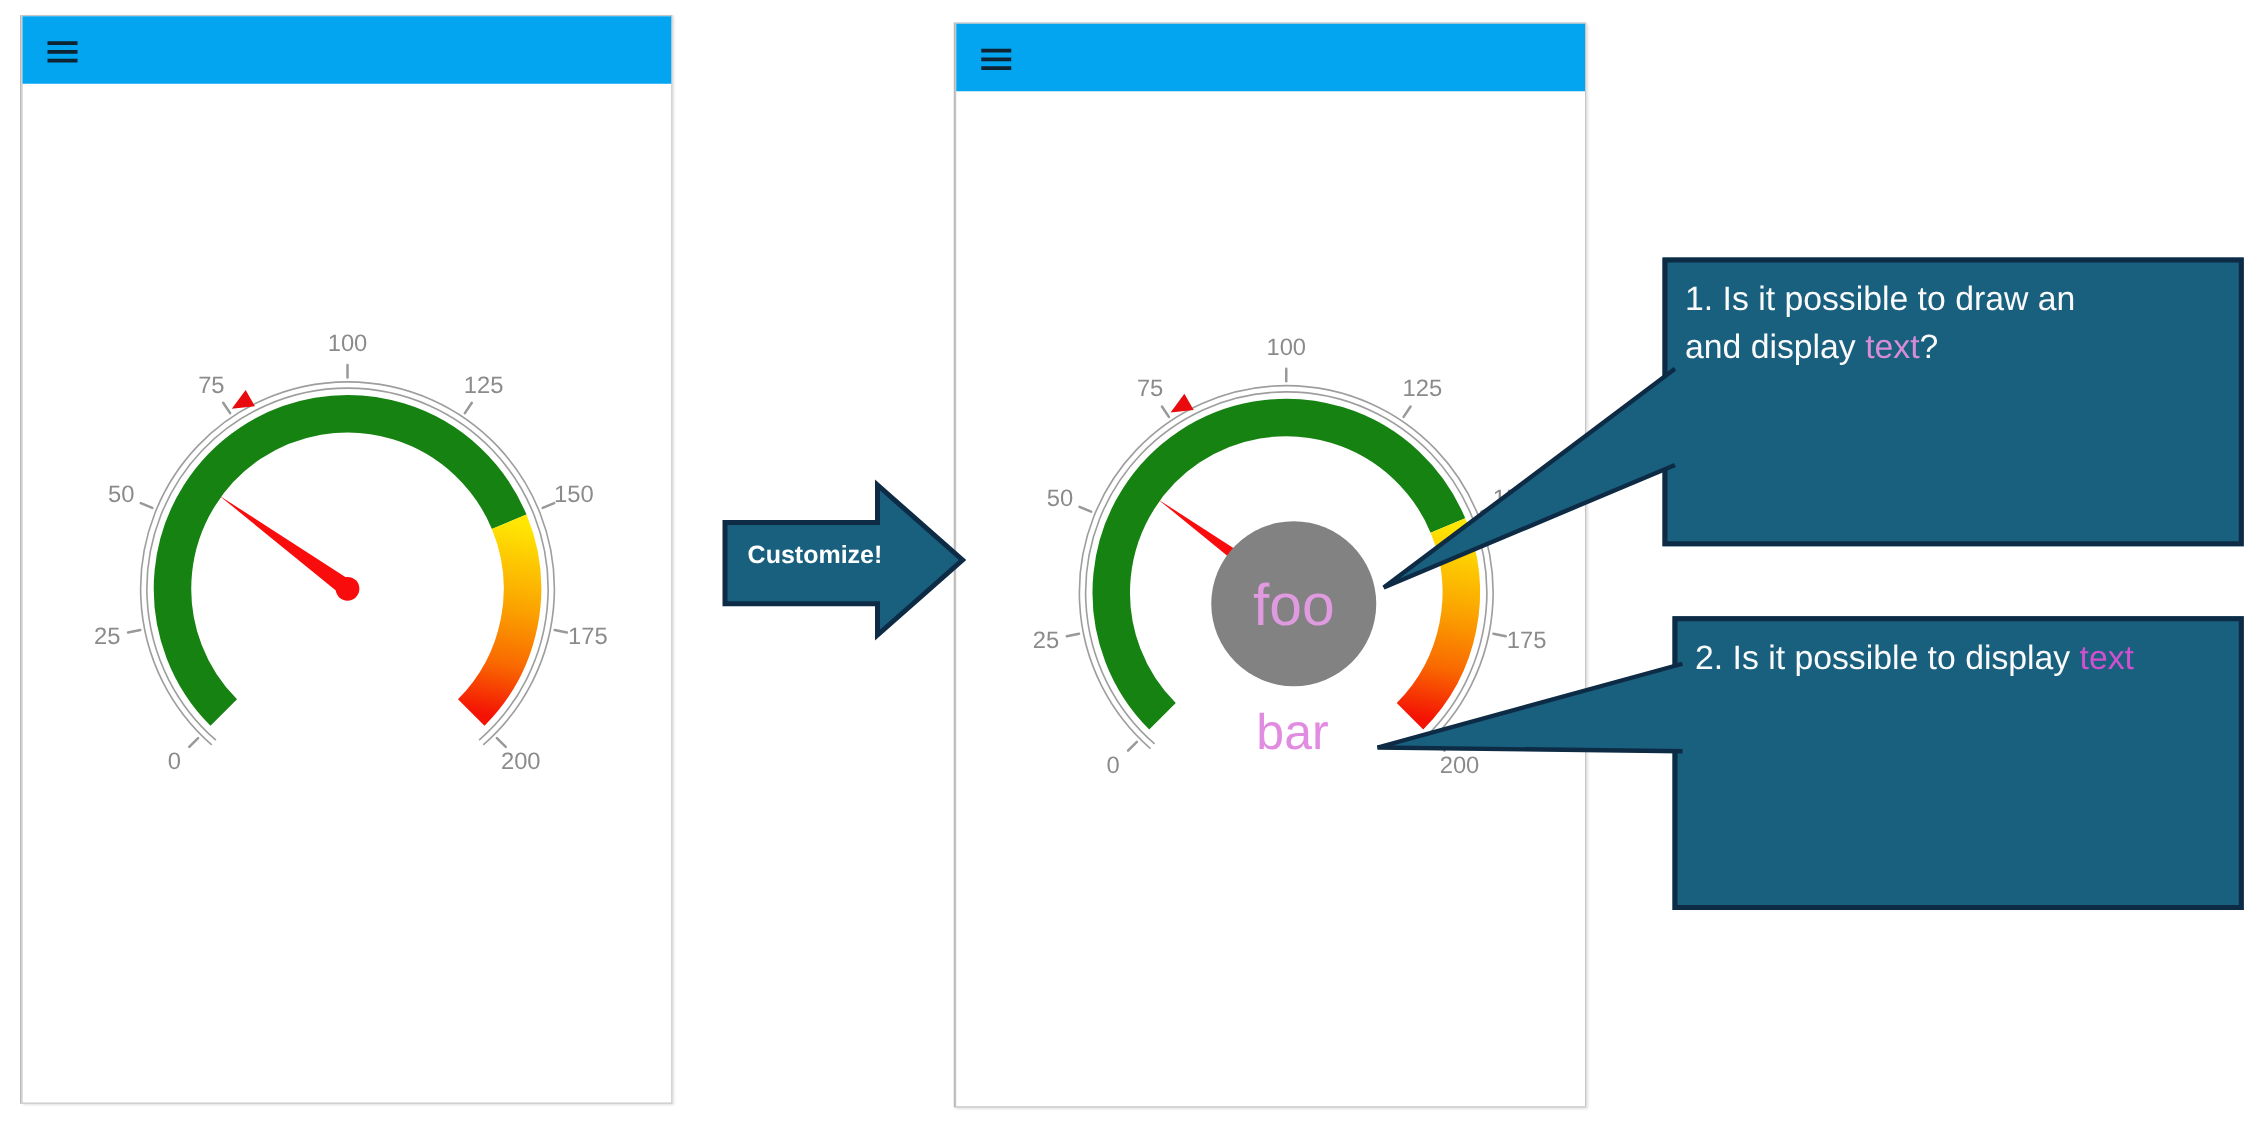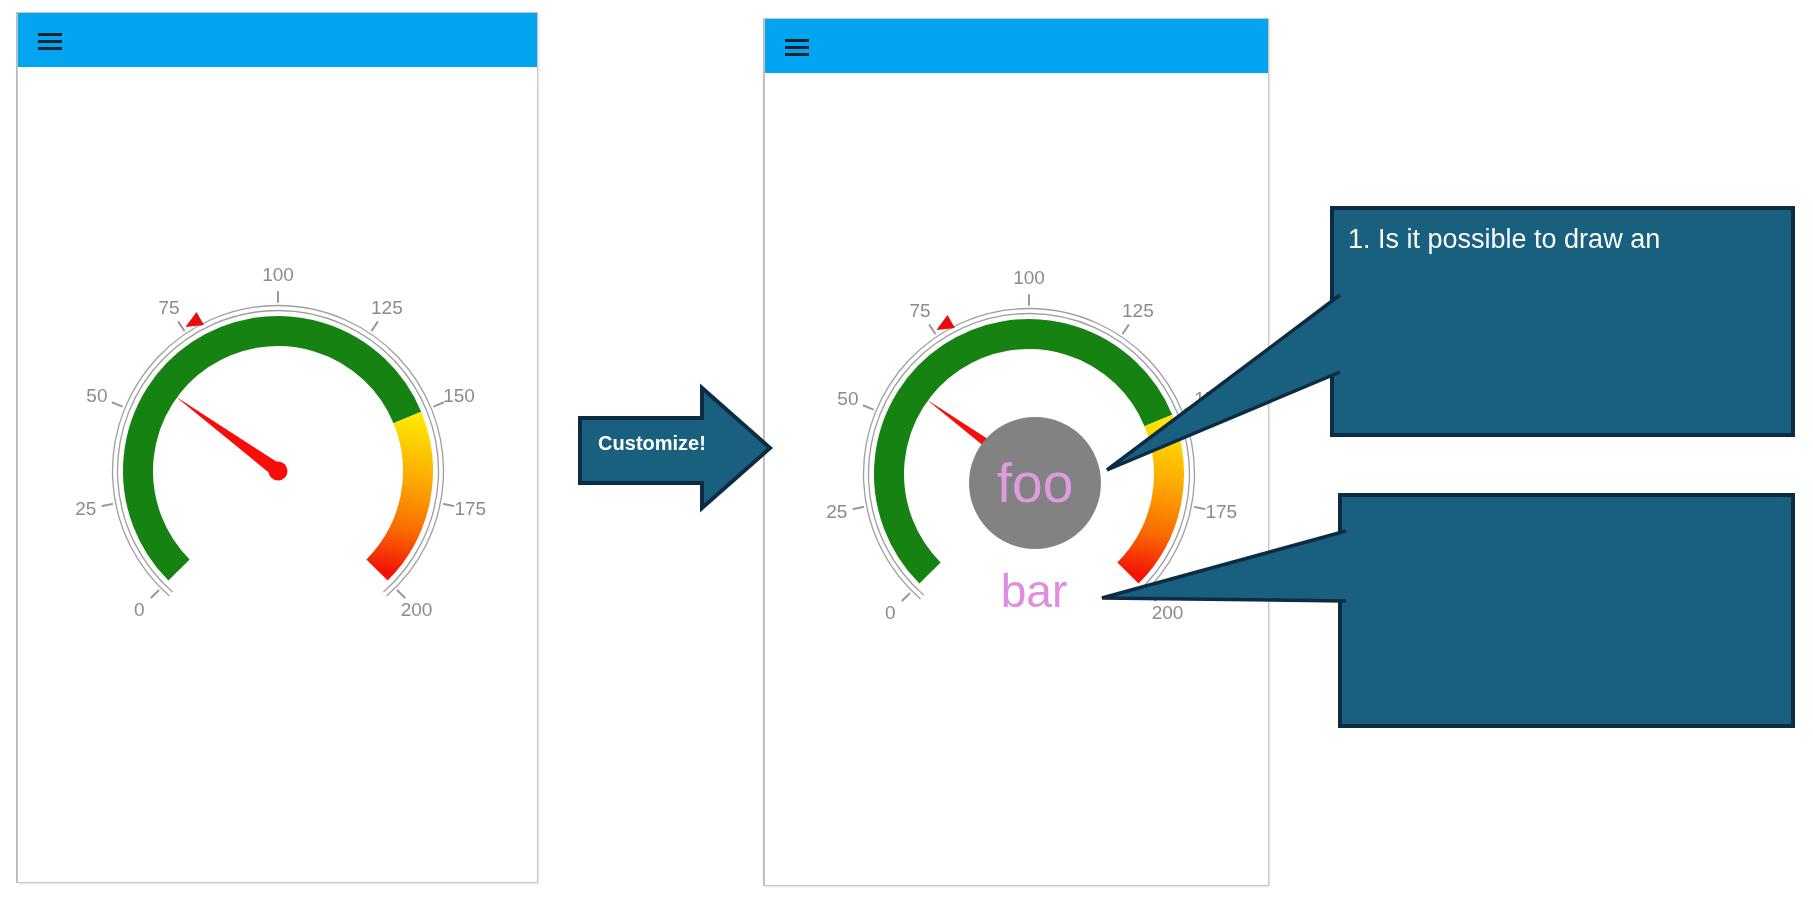--- a/index.html
+++ b/index.html
@@ -11,23 +11,23 @@
   .phone-right{left:764px;top:18px;width:503px;height:866px;}
 
   .appbar{position:absolute;left:0;top:0;right:0;height:54px;background:#03a5f0;}
   .hamburger{position:absolute;left:20px;top:20px;width:24px;height:17px;cursor:pointer;}
   .hamburger .bar{height:3px;background:#0e2433;margin-bottom:4px;}
 
   .gauge-svg{position:absolute;left:0;top:0;}
 
   .center-disc{position:absolute;left:204px;top:398px;width:132px;height:132px;border-radius:50%;
                background:#828282;z-index:3;display:flex;align-items:center;justify-content:center;}
-  .foo-text{font-size:55px;color:#e09adf;}
+  .foo-text{font-size:47px;color:#e09adf;}
   .bar-text{position:absolute;left:169px;top:545px;width:200px;text-align:center;
-            font-size:46px;color:#e18ce0;z-index:3;}
+            font-size:40px;color:#e18ce0;z-index:3;}
 
   .callout{position:absolute;background:#19607f;border:4px solid #0d2b44;color:#fafafa;
            font-size:27px;line-height:38px;padding:10px 14px;box-sizing:border-box;z-index:5;}
   .callout-1{left:1330px;top:162px;width:465px;height:231px;margin-top:44px;}
   .callout-2{left:1338px;top:493px;width:457px;height:235px;}
   .c-line{white-space:nowrap;}
 
   .overlay{position:absolute;left:0;top:0;width:1813px;height:914px;z-index:10;pointer-events:none;}
   .overlay text{font-family:"Liberation Sans",sans-serif;}
 </style>
@@ -123,22 +123,24 @@
     <div class="hamburger">
       <div class="bar"></div>
       <div class="bar"></div>
       <div class="bar"></div>
     </div>
   </div>
 </div>
 
 <div class="callout callout-1">
     <div class="c-line"><span>1. Is it possible to draw an</span></div>
+    <div class="c-line"><span>and display </span><span style="color: rgb(217, 140, 214);">text</span><span>?</span></div>
   </div>
 <div class="callout callout-2">
+    <div class="c-line"><span>2. Is it possible to display </span><span style="color: rgb(210, 79, 208);">text</span></div>
   </div>
 
 <svg class="overlay">
   <polygon points="580,418 702,418 702,388 770,448 702,508 702,483 580,483" fill="#19607f" stroke="#0d2b44" stroke-width="4"></polygon>
   <text x="652" y="450" text-anchor="middle" font-size="20" font-weight="bold" fill="#ffffff">Customize!</text>
 
   <path d="M1340,295 L1107,470 L1340,372 Z" fill="#19607f"></path>
   <path d="M1340,295 L1107,470 L1340,372" fill="none" stroke="#0d2b44" stroke-width="3.5"></path>
 
   <path d="M1346,531 L1102,598 L1346,601 Z" fill="#19607f"></path>

